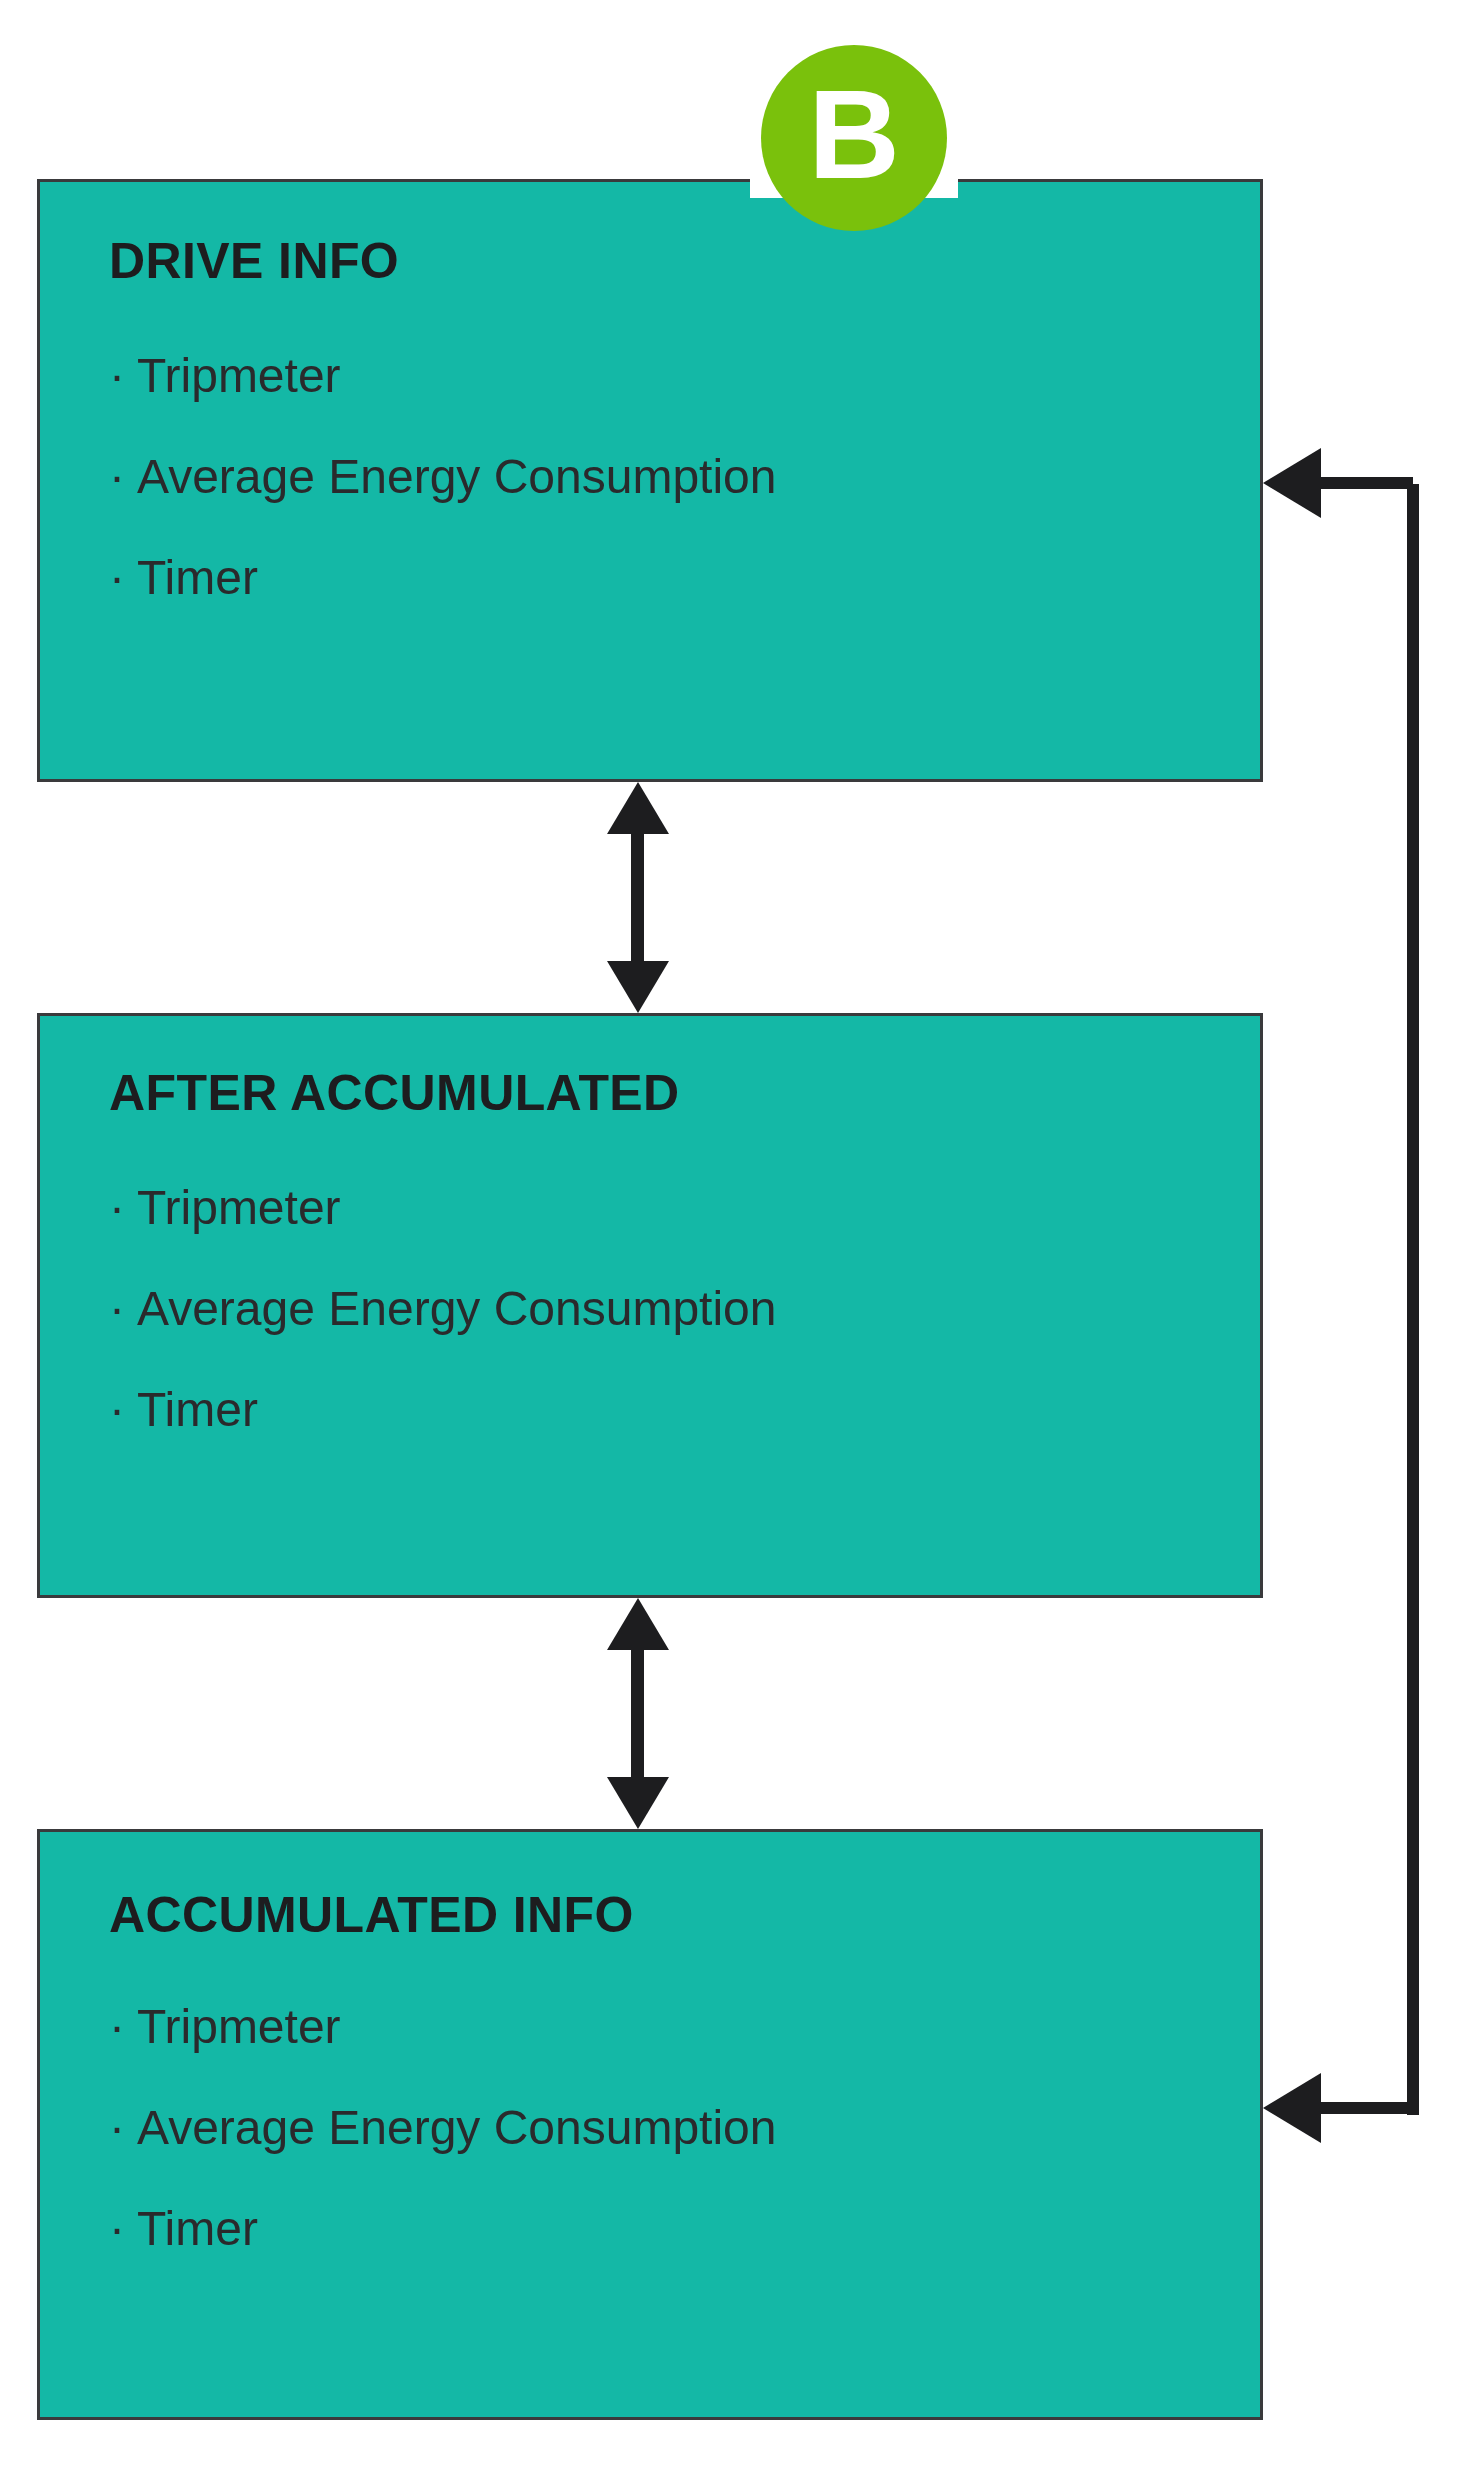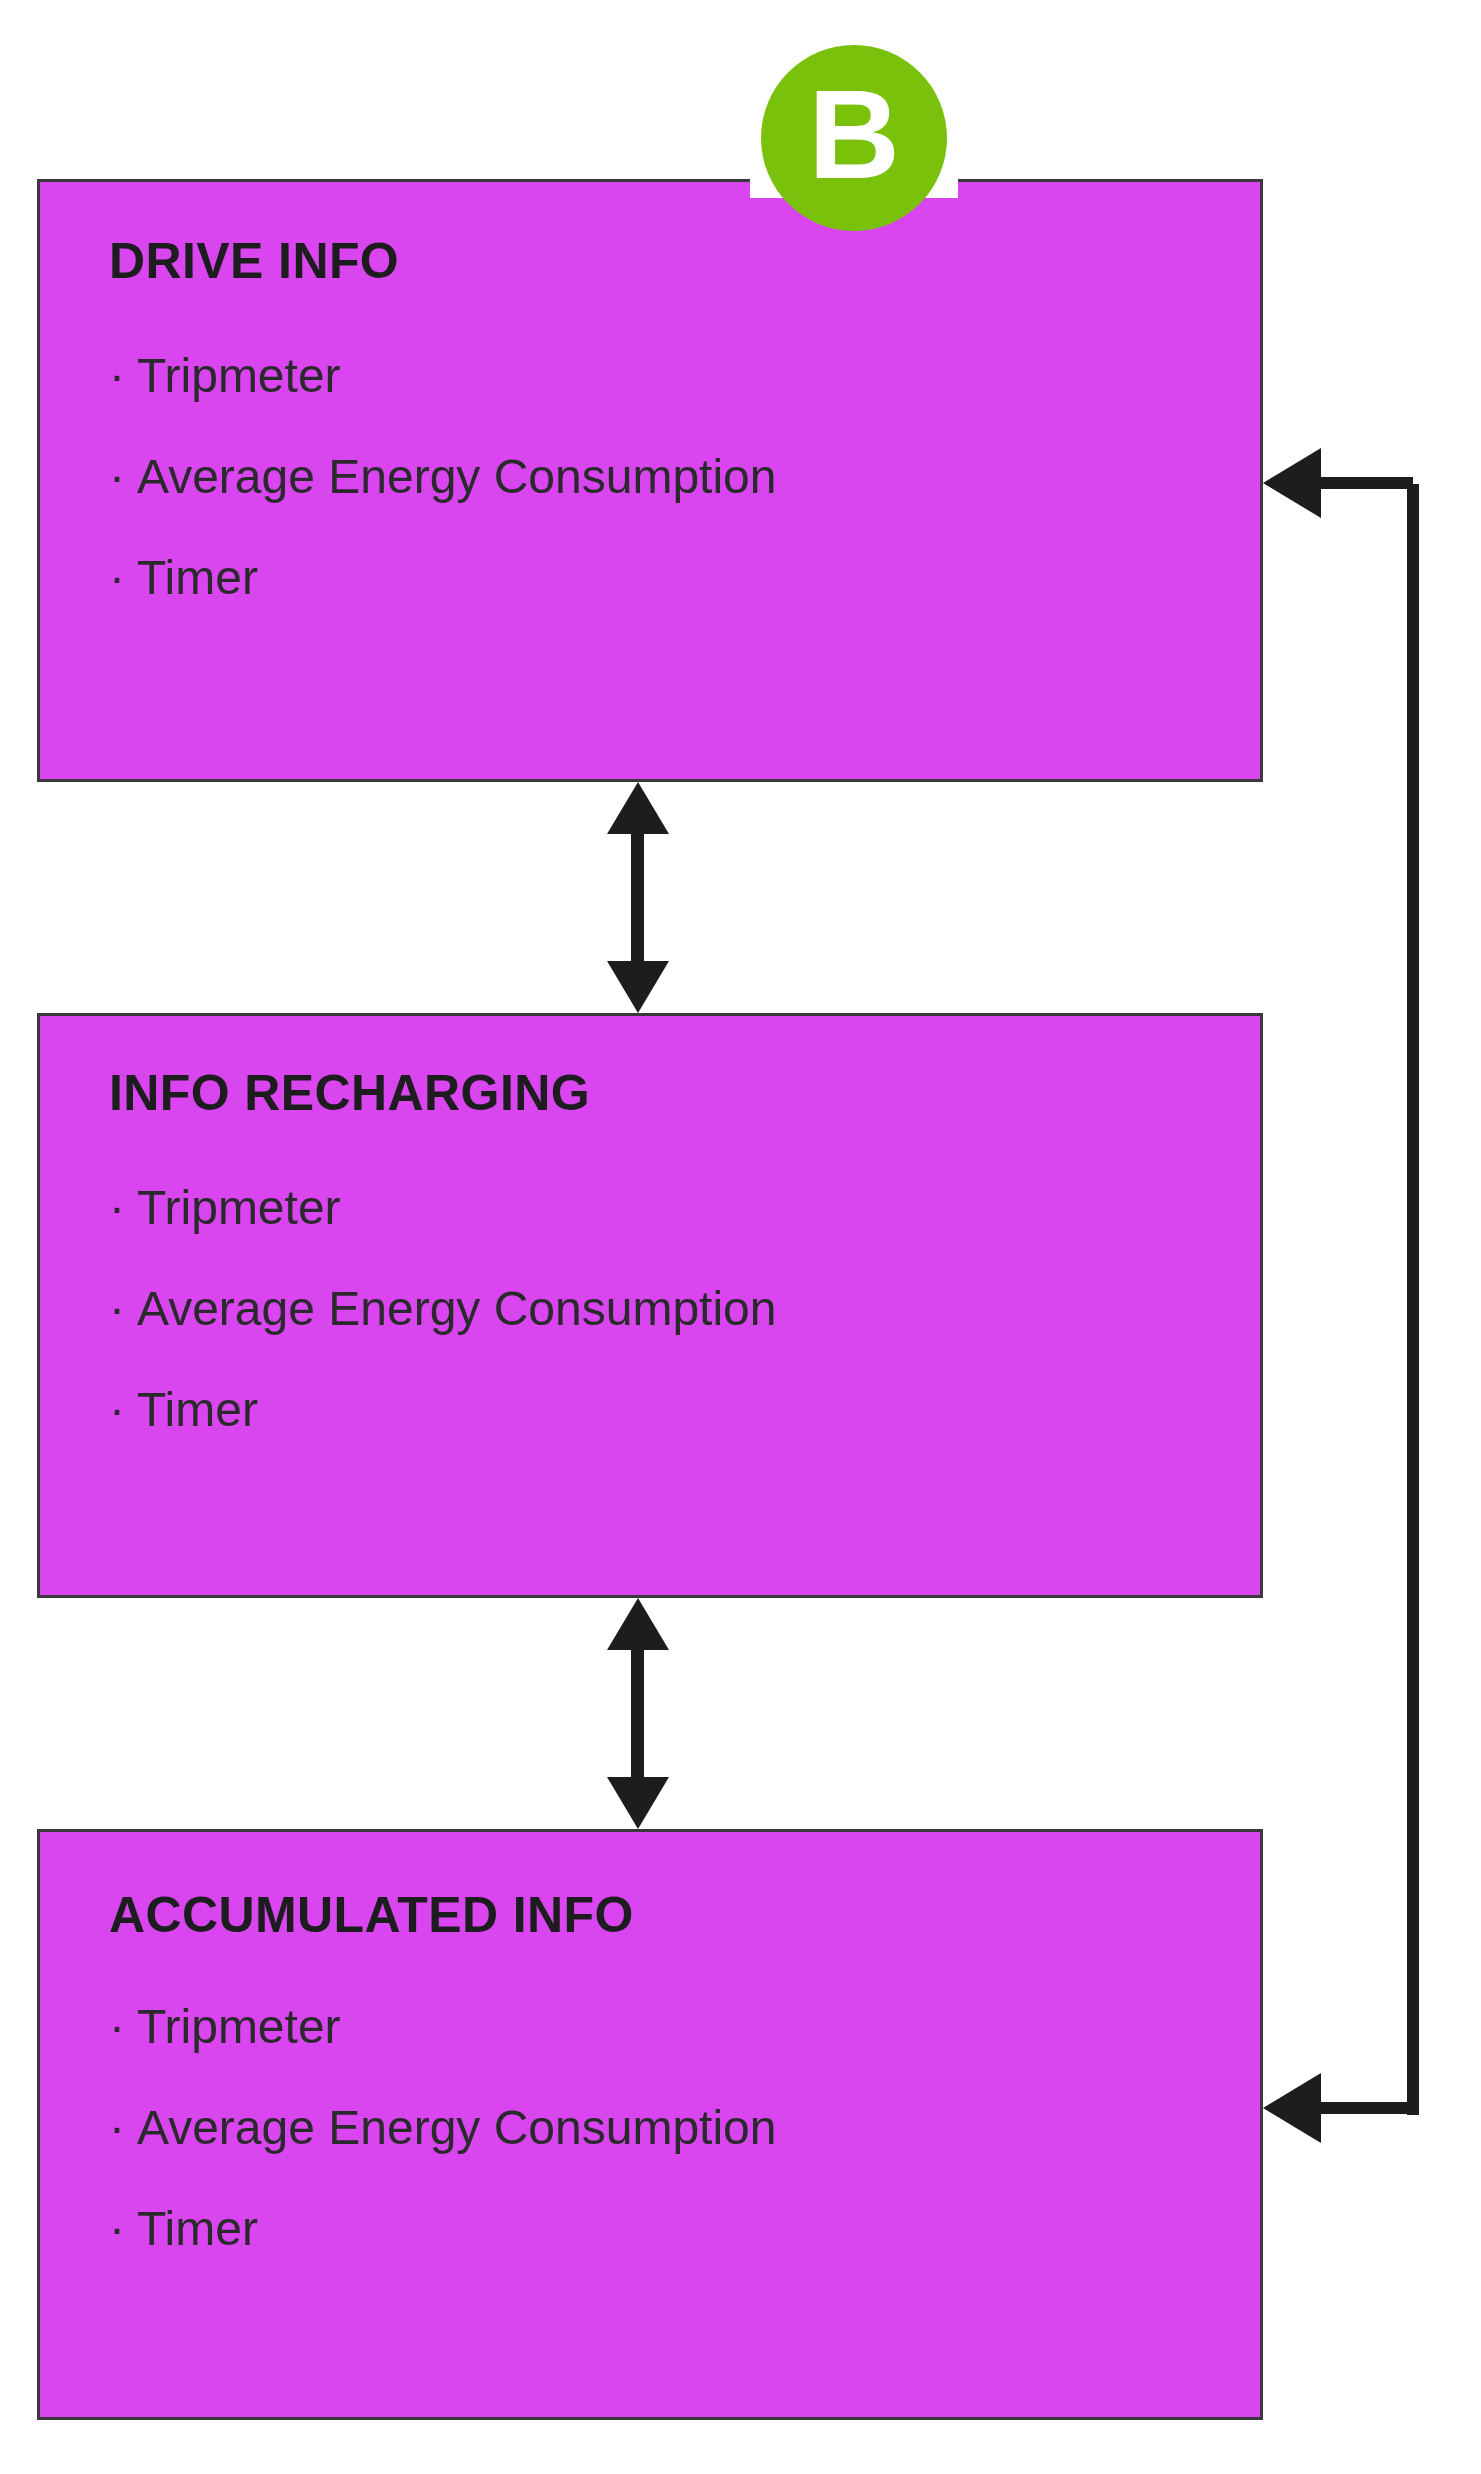--- a/index.html
+++ b/index.html
@@ -18,21 +18,21 @@
     height: 2475px;
     background: #ffffff;
     overflow: hidden;
   }
 
   
   .box {
     position: absolute;
     box-sizing: border-box;
     border: 3.7px solid #3a3a3c;
-    background: #d946ef;
+    background: #14b8a6;
   }
   #box-drive-info      { left: 37px;  top: 179px;  width: 1226px; height: 603px; }
   #box-after-recharge  { left: 37px;  top: 1013px; width: 1226px; height: 585px; }
   #box-accumulated     { left: 37px;  top: 1829px; width: 1226px; height: 591px; padding-left: 44px; }
 
   .box-inner {
     position: absolute;
     left: 69px;
     top: 0;
     right: 18.6px;
@@ -198,21 +198,21 @@
   </div>
 
   <div class="vconn" id="conn-drive-recharge">
     <div class="head-up"></div>
     <div class="shaft"></div>
     <div class="head-down"></div>
   </div>
 
   <div class="box" id="box-after-recharge">
     <div class="box-inner">
-      <div class="box-title">INFO RECHARGING</div>
+      <div class="box-title">AFTER ACCUMULATED</div>
       <ul class="box-list">
         <li>
           <span class="bullet-dot">·</span>
           <span class="item-label">Tripmeter</span>
         </li>
         <li>
           <span class="bullet-dot">·</span>
           <span class="item-label">Average Energy Consumption</span>
         </li>
         <li>

